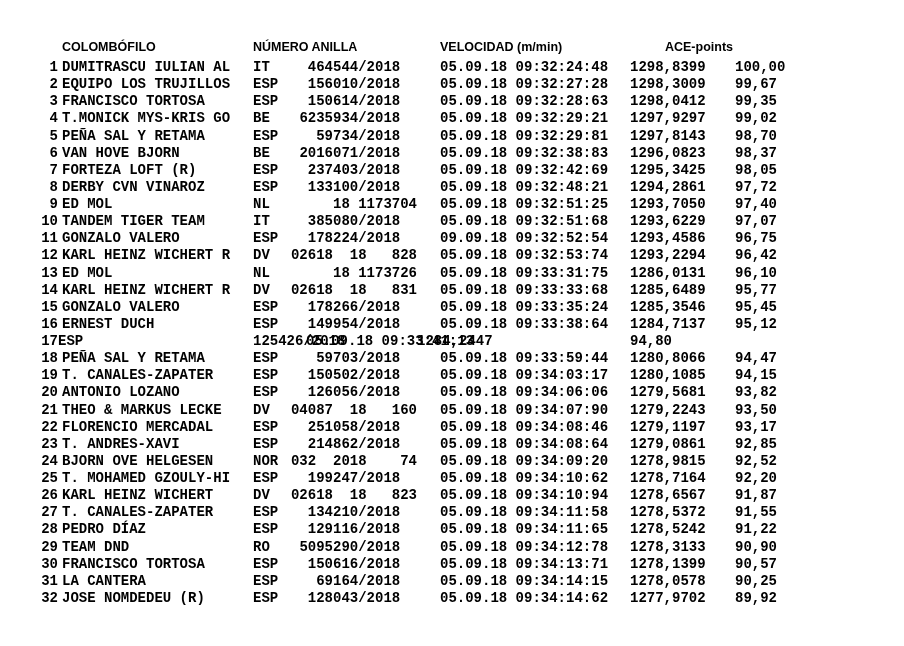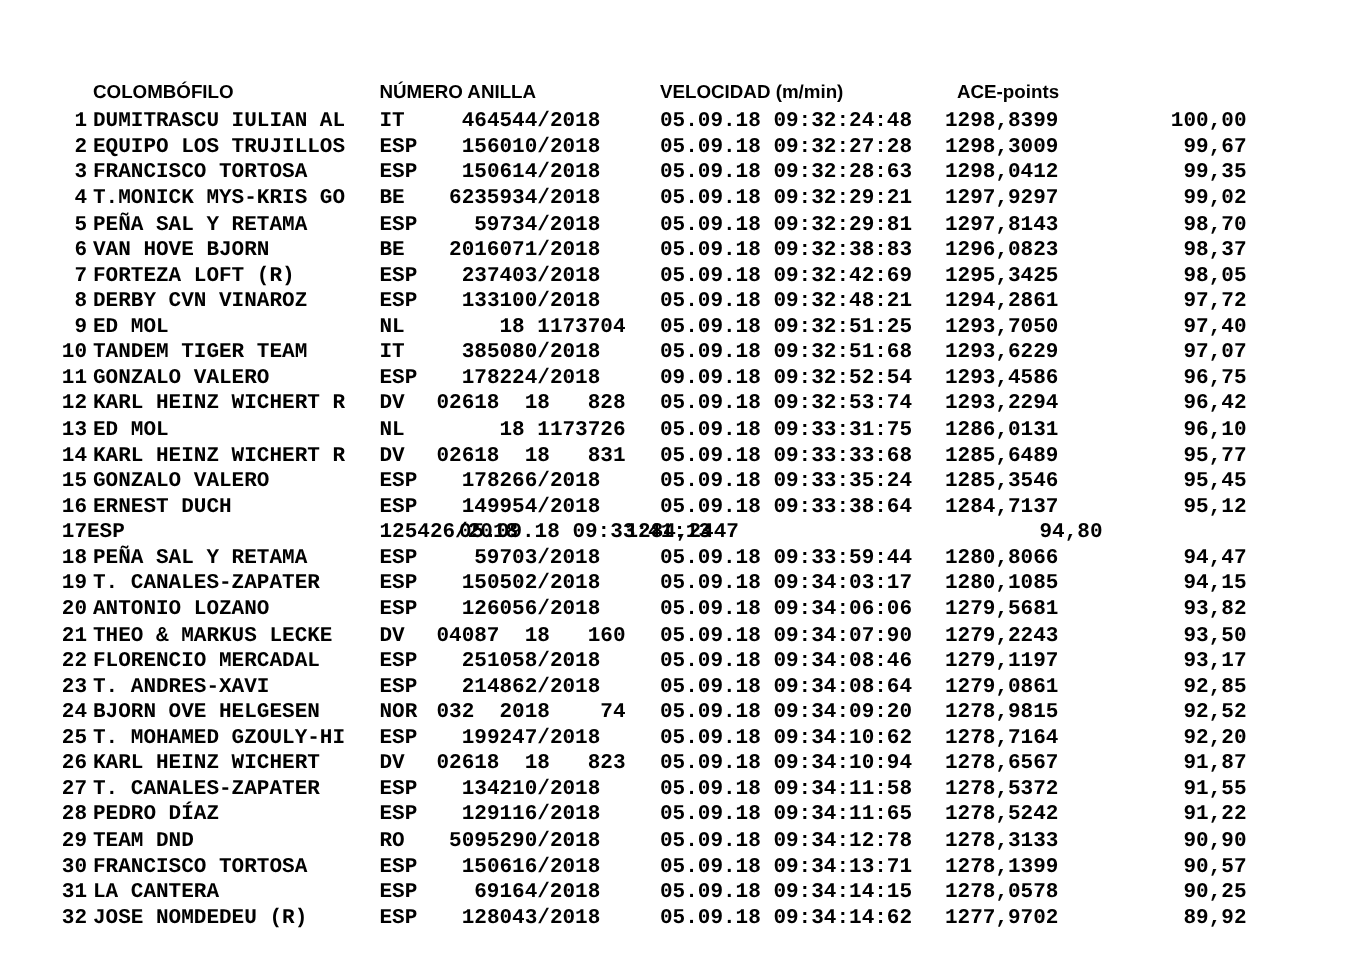--- a/index.html
+++ b/index.html
@@ -11,56 +11,55 @@
     height: 646px;
     background: #ffffff;
     overflow: hidden;
     position: relative;
     color: #000000;
   }
   .sheet {
     position: absolute;
     left: 40px;
     top: 39px;
-    margin-top: 14px;
   }
   
   .hdr {
     display: grid;
     grid-template-columns: 18px 195px 187px 198px 122px 82px;
     height: 20px;
     font-family: "Liberation Sans", "DejaVu Sans", sans-serif;
     font-weight: bold;
     font-size: 12.5px;
     line-height: 14px;
     padding-top: 1px;
     box-sizing: border-box;
     white-space: pre;
   }
   .hdr .c2 { padding-left: 4px; box-sizing: border-box; }
-  .hdr .c6 { text-align: left; }
+  .hdr .c6 { text-align: center; }
   
   .row {
     display: grid;
     grid-template-columns: 18px 195px 30px 134px 213px 105px 96px;
     height: 17.13px;
     line-height: 17.13px;
     font-family: "Liberation Mono", "DejaVu Sans Mono", monospace;
     font-weight: bold;
     font-size: 14px;
     white-space: pre;
   }
   .d { overflow: visible; }
   .d.pos     { text-align: right; }
   .d.name    { padding-left: 4px; box-sizing: border-box; }
   .d.country { }
   .d.ring    { text-align: right; }
   .d.arrival { padding-left: 23px; box-sizing: border-box; }
   .d.speed   { text-align: left; }
-  .d.ace     { text-align: right; }
+  .d.ace     { }
 </style>
 </head>
 <body>
 
 <div class="sheet">
   <div class="hdr">
     <div class="c1"></div>
     <div class="c2">COLOMBÓFILO</div>
     <div class="c3">NÚMERO ANILLA</div>
     <div class="c5">VELOCIDAD (m/min)</div>

